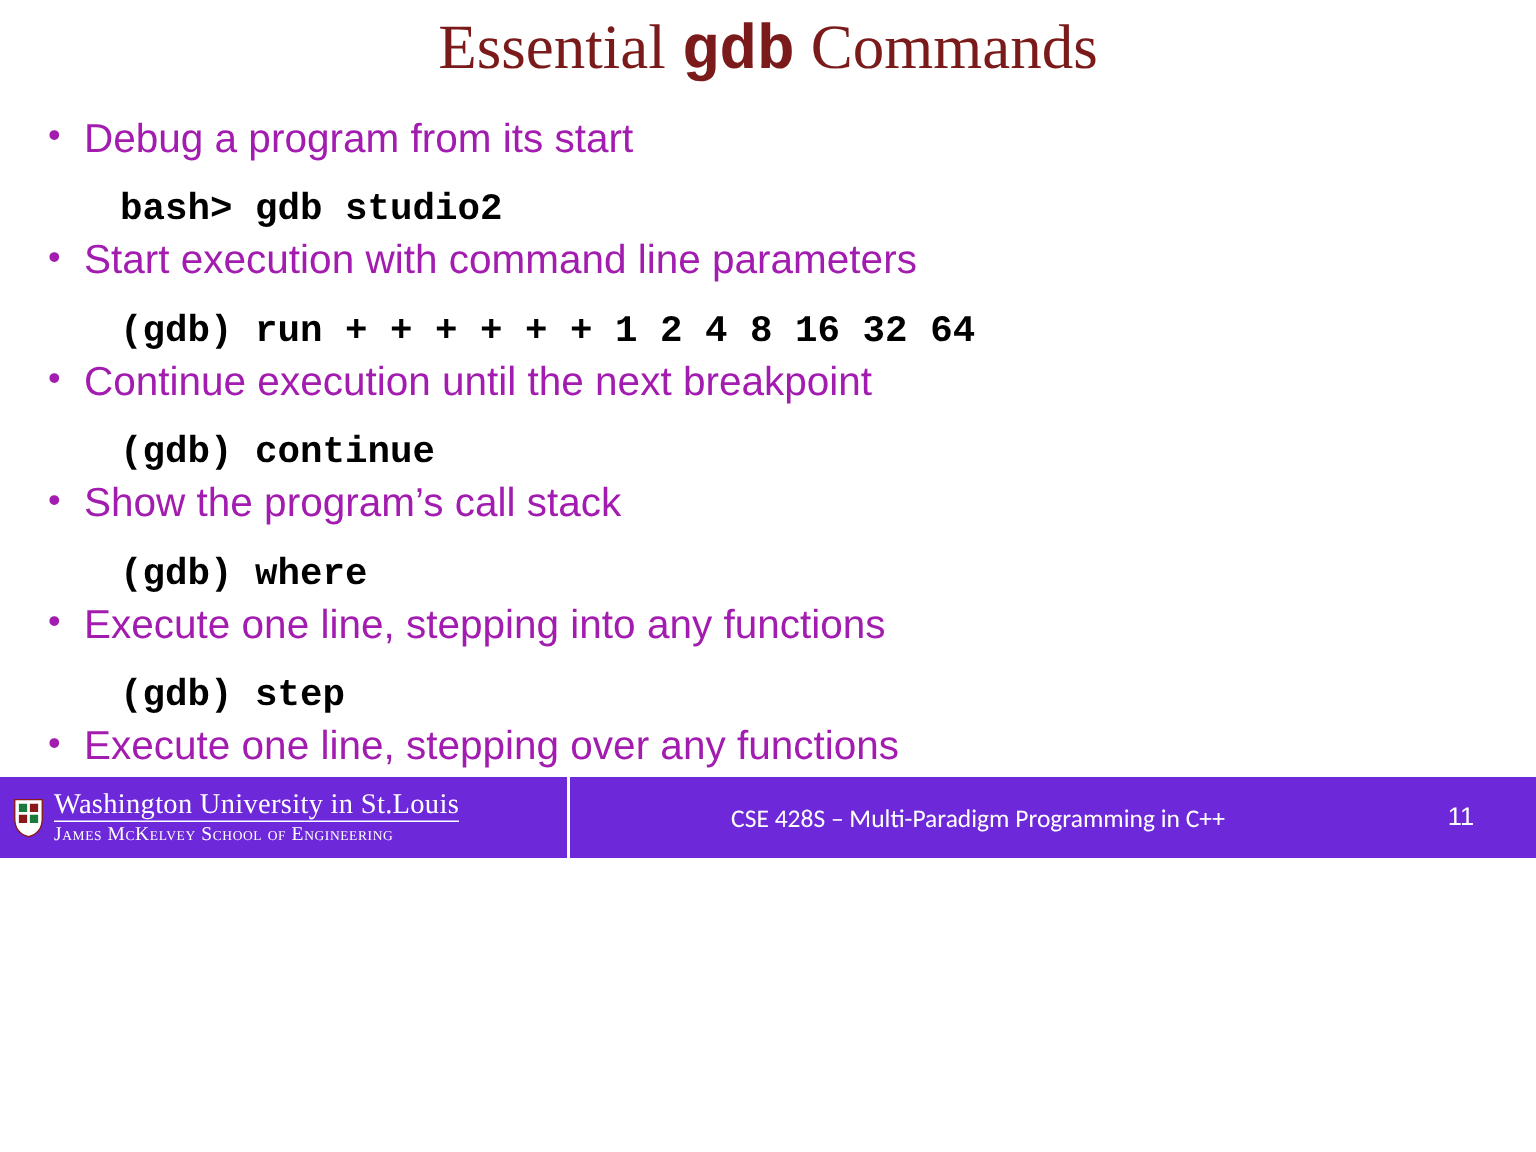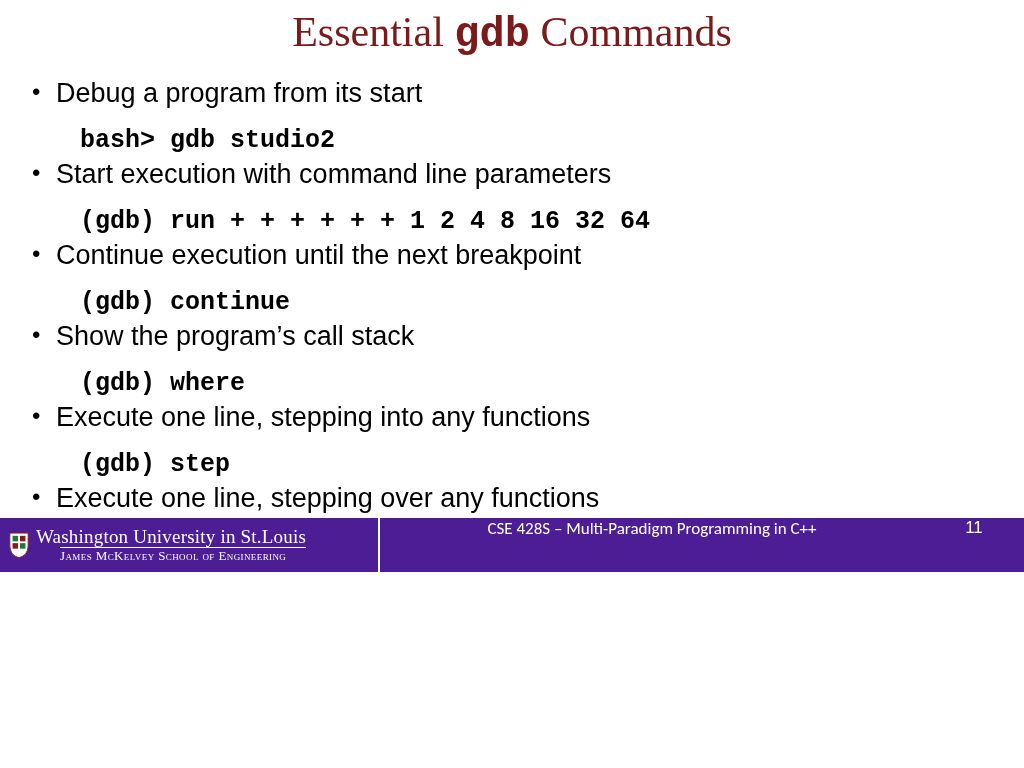--- a/index.html
+++ b/index.html
@@ -3,29 +3,29 @@
 <meta charset="utf-8">
 <style>
   * { margin: 0; padding: 0; box-sizing: border-box; }
   html, body { width: 1024px; height: 768px; overflow: hidden; background: #fff; font-family: Verdana, Geneva, sans-serif; }
   .slide { position: relative; width: 1024px; height: 572px; }
   .title { font-family: Georgia, 'Times New Roman', serif; color: #7a1a1a; font-size: 42px; text-align: center; padding-top: 8px; font-weight: normal; }
   .title .mono { font-family: 'Courier New', monospace; font-weight: bold; }
   .content { padding: 18px 20px 0 20px; }
   ul.bullets { list-style: none; }
   ul.bullets > li { margin-bottom: 2px; }
-  .desc { font-size: 27px; color: #000000; line-height: 1.25; position: relative; padding-left: 36px; }
+  .desc { font-size: 27px; color: #a21caf; line-height: 1.25; position: relative; padding-left: 36px; }
   .desc::before { content: "•"; position: absolute; left: 12px; top: 0; font-size: 24px; }
   .cmd { font-family: 'Courier New', monospace; font-weight: bold; font-size: 25px; color: #000; padding-left: 60px; line-height: 1.25; margin-top: 14px; }
-  .footer { position: absolute; left: 0; right: 0; bottom: 0; height: 54px; background: #4c1d95; display: flex; }
+  .footer { position: absolute; left: 0; right: 0; bottom: 0; height: 54px; background: #6d28d9; display: flex; align-items: center; }
   .footer-left { width: 380px; height: 54px; border-right: 2px solid #fff; display: flex; align-items: center; padding-left: 8px; gap: 6px; }
   .shield { width: 22px; height: 28px; display:inline-block; }
   .wustl-text { color: #fff; display: flex; flex-direction: column; line-height: 1.05; }
   .wu-top { font-family: Georgia, serif; font-size: 19px; letter-spacing: 0.2px; }
-  .wu-bot { font-family: Georgia, serif; font-size: 13px; font-variant: small-caps; border-top: 1px solid #fff; padding-top: 1px; letter-spacing: 0.4px; margin-left: 24px; }
+  .wu-bot { font-family: Georgia, serif; font-size: 13px; font-variant: small-caps; border-top: 1px solid #fff; padding-top: 1px; letter-spacing: 0.4px; }
   .footer-mid { flex: 1; text-align: center; color: #fff; font-family: Calibri, Arial, sans-serif; font-size: 17px; }
   .footer-right { width: 100px; text-align: center; color: #fff; font-family: Liberation Sans, sans-serif; font-size: 17px; }
 </style>
 </head>
 <body>
 
 <div class="slide">
 
   <h1 class="title">
     <span>Essential </span><span class="mono">gdb</span><span> Commands</span>

